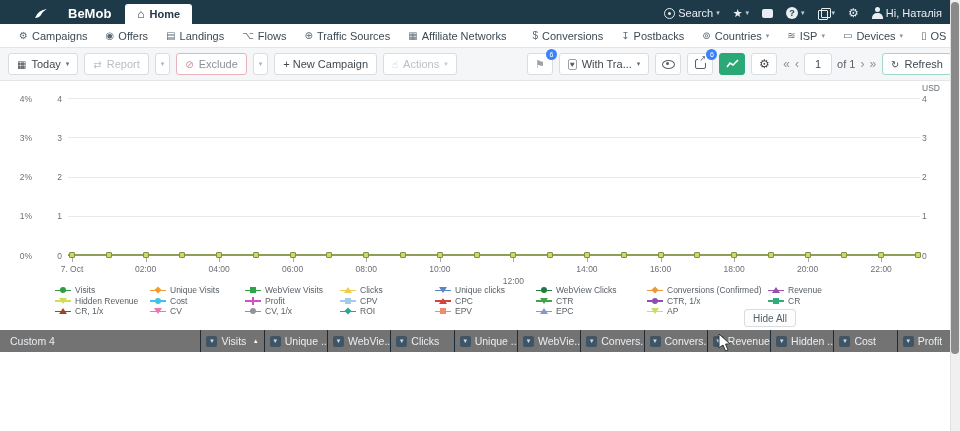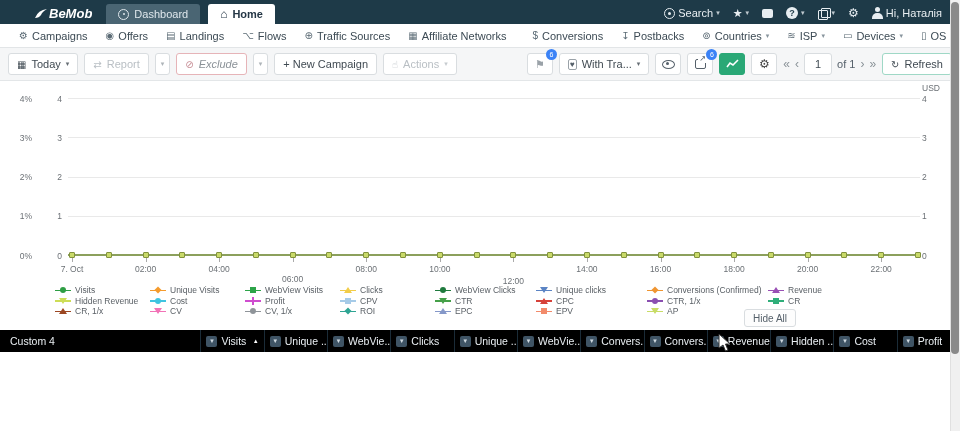--- a/index.html
+++ b/index.html
@@ -2,21 +2,21 @@
 <html><head>
 <meta charset="utf-8">
 <style>
   * { margin:0; padding:0; box-sizing:border-box; }
   html,body { width:960px; height:431px; overflow:hidden; background:#fff;
     font-family:"Liberation Sans","DejaVu Sans",sans-serif; }
   #stage { position:relative; width:960px; height:431px; background:#fff; }
 
   
   #topbar { position:absolute; top:0; left:0; width:960px; height:24px; background:#1e3a48; display:flex; align-items:flex-end; }
-  #logo { display:flex; align-items:center; gap:1px; color:#fff; font-weight:bold; font-style:italic; font-size:13px; padding:0 14px 3px 34px; }
+  #logo { display:flex; align-items:center; gap:20px; color:#fff; font-weight:bold; font-size:13px; padding:0 14px 3px 34px; }
   .toptab { display:flex; align-items:center; gap:5px; height:20px; padding:0 12px; font-size:11px; border-radius:3px 3px 0 0; cursor:pointer; }
   .toptab.dim { background:#4a6573; color:#dfe7ec; margin-right:8px; }
   .toptab.active { background:#fff; color:#253746; font-weight:bold; }
   #topbar-right { margin-left:auto; display:flex; align-items:center; gap:13px; padding:0 18px 4px 0; color:#e8eef2; font-size:11px; }
   .tb-item { display:flex; align-items:center; gap:3px; cursor:pointer; }
   .caret { font-size:7px; opacity:.8; }
   
   .i-circle { width:11px; height:11px; border:1.5px solid #e8eef2; border-radius:50%; display:inline-block; position:relative; }
   .i-circle::after { content:''; position:absolute; left:3px; top:3px; width:3px; height:3px; background:#e8eef2; border-radius:50%; }
   .i-chat { width:11px; height:9px; background:#e8eef2; border-radius:2px; position:relative; display:inline-block; }
@@ -86,21 +86,21 @@
   .sh-circle i { width:6px; height:6px; border-radius:50%; background:var(--c); }
   .sh-square i { width:6px; height:6px; background:var(--c); }
   .sh-diamond i { width:5px; height:5px; background:var(--c); transform:translate(-50%,-50%) rotate(45deg); }
   .sh-triangle-up i { width:0; height:0; border-left:4px solid transparent; border-right:4px solid transparent; border-bottom:6px solid var(--c); background:none; }
   .sh-triangle-down i { width:0; height:0; border-left:4px solid transparent; border-right:4px solid transparent; border-top:6px solid var(--c); background:none; }
   .sh-plus i { width:8px; height:2px; background:var(--c); }
   .sh-plus i::after { content:''; position:absolute; left:3px; top:-3px; width:2px; height:8px; background:var(--c); }
   #hide-all { position:absolute; right:16px; bottom:3px; height:18px; padding:0 8px; background:#fdfdfd; border:1px solid #d9dde0; border-radius:3px; font-size:10px; color:#55606a; display:flex; align-items:center; cursor:pointer; }
 
   
-  #thead { position:absolute; top:330px; left:0; width:960px; height:22px; background:#000000; display:flex; color:#e9eef2; font-size:10.5px; }
+  #thead { position:absolute; top:330px; left:0; width:960px; height:22px; background:#737373; display:flex; color:#e9eef2; font-size:10.5px; }
   .th { display:flex; align-items:center; gap:4px; padding:0 5px; border-left:1px solid #1b2c38; width:63.3px; flex:0 0 auto; cursor:pointer; overflow:hidden; white-space:nowrap; }
   .th.first { flex:1 1 auto; border-left:none; padding-left:10px; }
   .fbox { width:11px; height:11px; background:#3f5465; border-radius:2px; color:#cfd9e0; font-size:6px; display:flex; align-items:center; justify-content:center; flex:0 0 11px; }
   .sort { margin-left:auto; font-size:6px; color:#fff; }
 
   
   #tbody { position:absolute; top:352px; left:0; width:960px; height:79px; background:#fff; }
 
   
   #sb-track { position:absolute; right:0; top:0; width:10px; height:431px; background:#f0f0f0; border-left:1px solid #e0e0e0; }
@@ -114,24 +114,20 @@
 
 <div id="stage">
 
   <div id="topbar">
     <div id="logo">
       <svg width="14" height="12" viewBox="0 0 14 12">
           <path d="M1 10 Q4 2 13 1 Q8 4 7 7 Q5 10 1 10 Z" fill="#fff"></path>
         </svg>
       <span>BeMob</span>
     </div>
-    <div class="toptab dim">
-      <span class="i-speed"></span>
-      <span>Dashboard</span>
-    </div>
     <div class="toptab active">
       <span style="font-size:12px;">⌂</span>
       <span>Home</span>
     </div>
     <div id="topbar-right">
       <span class="tb-item">
         <span class="i-circle"></span>
         <span>Search</span>
         <span class="caret">▾</span>
       </span>
@@ -224,21 +220,21 @@
     </div>
     <div class="btn disabled">
       <span class="bi">⇄</span>
       <span>Report</span>
     </div>
     <div class="btn btn-caret">
       <span class="caret">▾</span>
     </div>
     <div class="btn btn-exclude">
       <span class="bi">⊘</span>
-      <span style="color:#8b9298;font-style:italic;">Exclude</span>
+      <span style="color:#8b9298;">Exclude</span>
     </div>
     <div class="btn btn-caret">
       <span class="caret">▾</span>
     </div>
     <div class="btn">
       <span>+ New Campaign</span>
     </div>
     <div class="btn disabled">
       <span class="bi">☝</span>
       <span>Actions</span>
@@ -363,56 +359,56 @@
           </div>
           <div class="litem">
             <span class="lmark sh-diamond" style="--c: #2fa493;">
               <i></i>
             </span>
             <span>ROI</span>
           </div>
         </div>
         <div class="lcol">
           <div class="litem">
+            <span class="lmark sh-triangle-down" style="--c: #5b84c4;">
+              <i></i>
+            </span>
+            <span>Unique clicks</span>
+          </div>
+          <div class="litem">
+            <span class="lmark sh-triangle-up" style="--c: #d6423a;">
+              <i></i>
+            </span>
+            <span>CPC</span>
+          </div>
+          <div class="litem">
+            <span class="lmark sh-square" style="--c: #f28b6b;">
+              <i></i>
+            </span>
+            <span>EPV</span>
+          </div>
+        </div>
+        <div class="lcol">
+          <div class="litem">
             <span class="lmark sh-circle" style="--c: #1f7a3d;">
               <i></i>
             </span>
             <span>WebView Clicks</span>
           </div>
           <div class="litem">
             <span class="lmark sh-triangle-down" style="--c: #45a049;">
               <i></i>
             </span>
             <span>CTR</span>
           </div>
           <div class="litem">
             <span class="lmark sh-triangle-up" style="--c: #8598c9;">
               <i></i>
             </span>
             <span>EPC</span>
-          </div>
-        </div>
-        <div class="lcol">
-          <div class="litem">
-            <span class="lmark sh-triangle-down" style="--c: #5b84c4;">
-              <i></i>
-            </span>
-            <span>Unique clicks</span>
-          </div>
-          <div class="litem">
-            <span class="lmark sh-triangle-up" style="--c: #d6423a;">
-              <i></i>
-            </span>
-            <span>CPC</span>
-          </div>
-          <div class="litem">
-            <span class="lmark sh-square" style="--c: #f28b6b;">
-              <i></i>
-            </span>
-            <span>EPV</span>
           </div>
         </div>
         <div class="lcol">
           <div class="litem">
             <span class="lmark sh-diamond" style="--c: #ef9531;">
               <i></i>
             </span>
             <span>Conversions (Confirmed)</span>
           </div>
           <div class="litem">
@@ -489,21 +485,21 @@
       <div class="pt" style="left: 844.435px; top: 174px; background: rgb(201, 218, 105); border-color: rgb(130, 146, 62);"></div>
       <div class="pt" style="left: 881.217px; top: 174px; background: rgb(201, 218, 105); border-color: rgb(130, 146, 62);"></div>
       <div class="pt" style="left: 918px; top: 174px; background: rgb(201, 218, 105); border-color: rgb(130, 146, 62);"></div>
       <div class="xtick" style="left: 72px; top: 177px;"></div>
       <div class="xlab" style="left: 72px; top: 183px;">7. Oct</div>
       <div class="xtick" style="left: 145.565px; top: 177px;"></div>
       <div class="xlab" style="left: 145.565px; top: 183px;">02:00</div>
       <div class="xtick" style="left: 219.13px; top: 177px;"></div>
       <div class="xlab" style="left: 219.13px; top: 183px;">04:00</div>
       <div class="xtick" style="left: 292.696px; top: 177px;"></div>
-      <div class="xlab" style="left: 292.696px; top: 193px;">06:00</div>
+      <div class="xlab" style="left: 292.696px; top: 183px;">06:00</div>
       <div class="xtick" style="left: 366.261px; top: 177px;"></div>
       <div class="xlab" style="left: 366.261px; top: 183px;">08:00</div>
       <div class="xtick" style="left: 439.826px; top: 177px;"></div>
       <div class="xlab" style="left: 439.826px; top: 183px;">10:00</div>
       <div class="xtick" style="left: 513.391px; top: 177px;"></div>
       <div class="xlab" style="left: 513.391px; top: 195px;">12:00</div>
       <div class="xtick" style="left: 586.957px; top: 177px;"></div>
       <div class="xlab" style="left: 586.957px; top: 183px;">14:00</div>
       <div class="xtick" style="left: 660.522px; top: 177px;"></div>
       <div class="xlab" style="left: 660.522px; top: 183px;">16:00</div>

